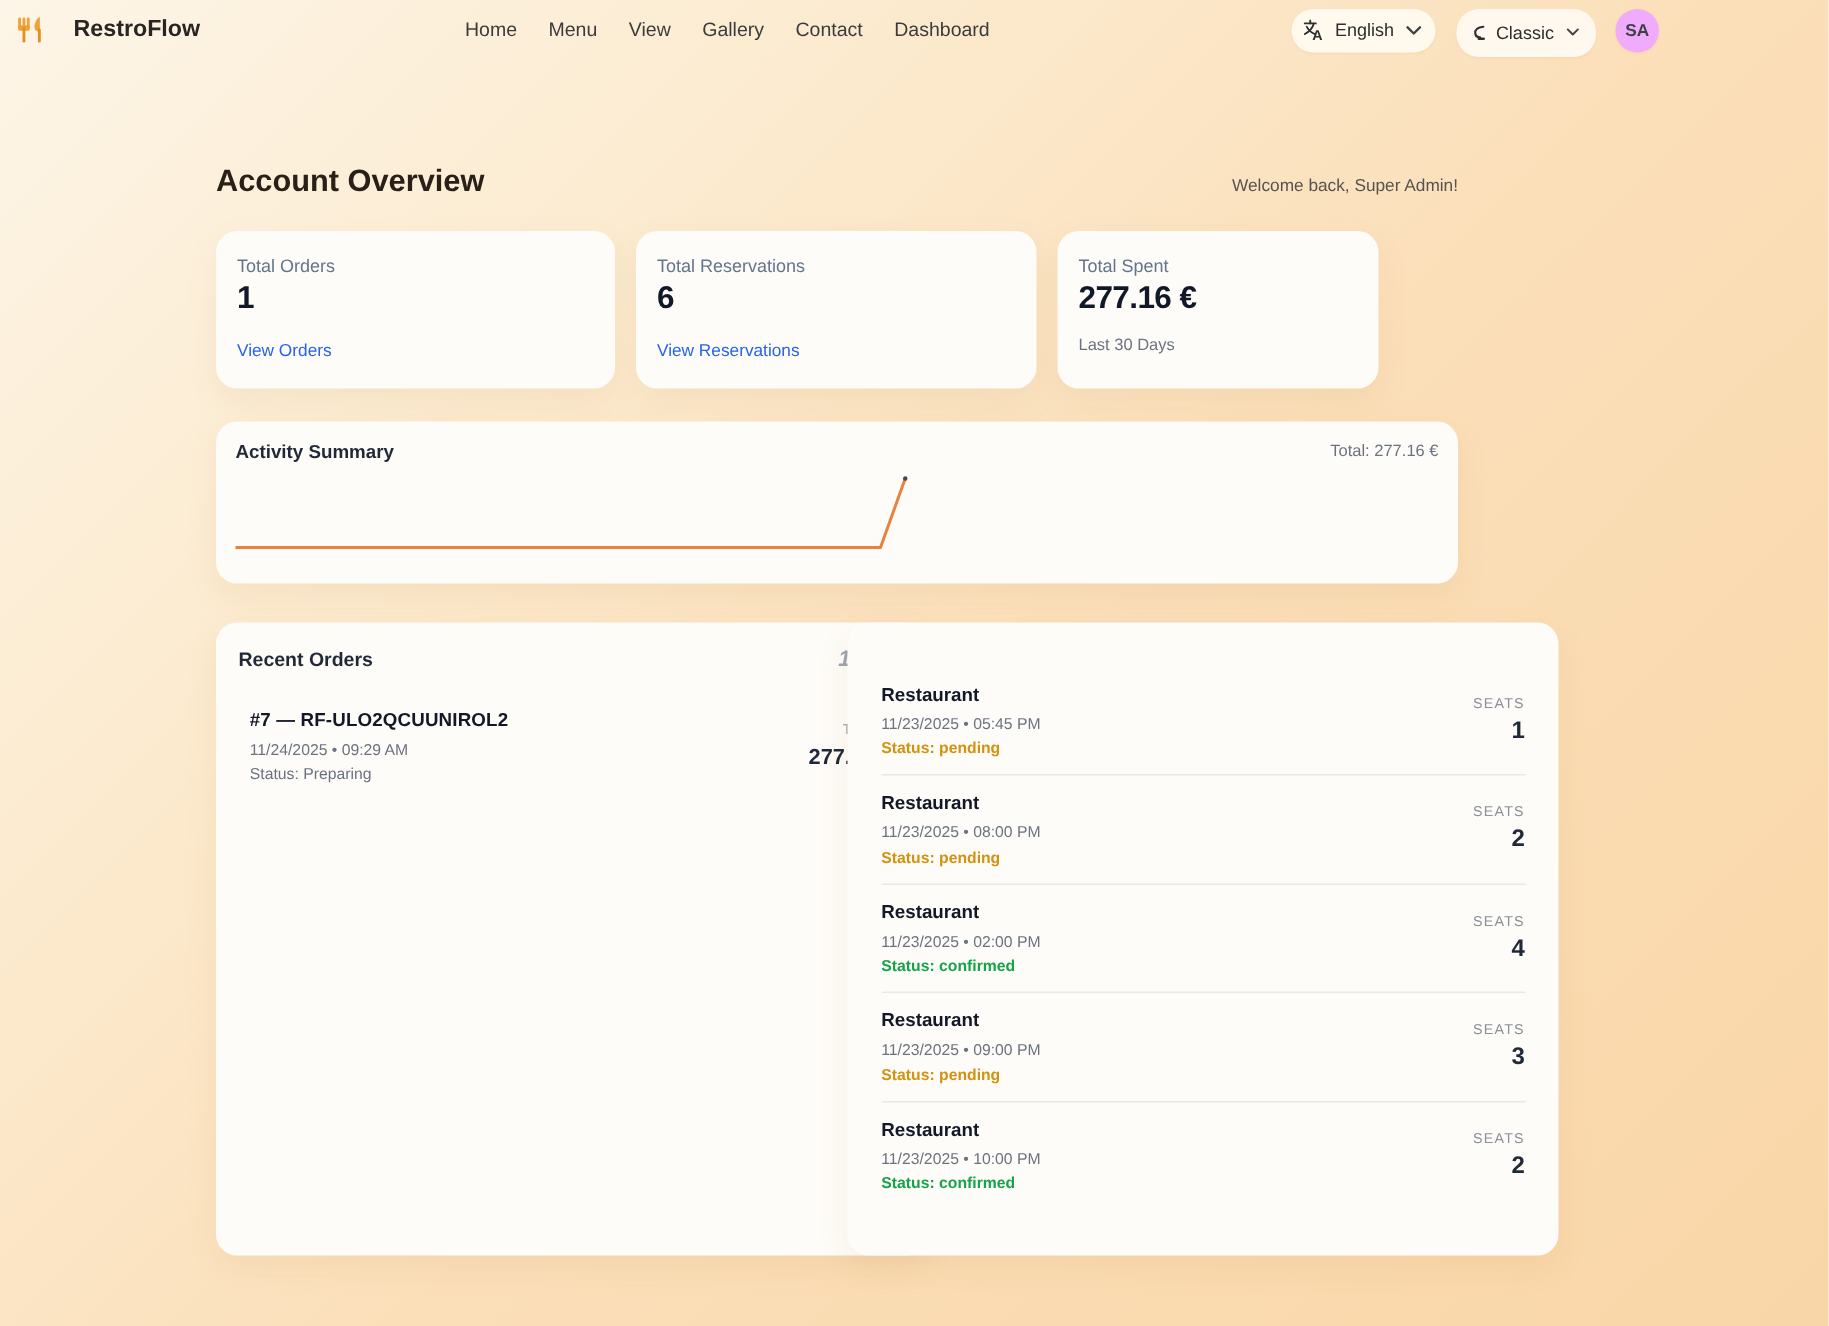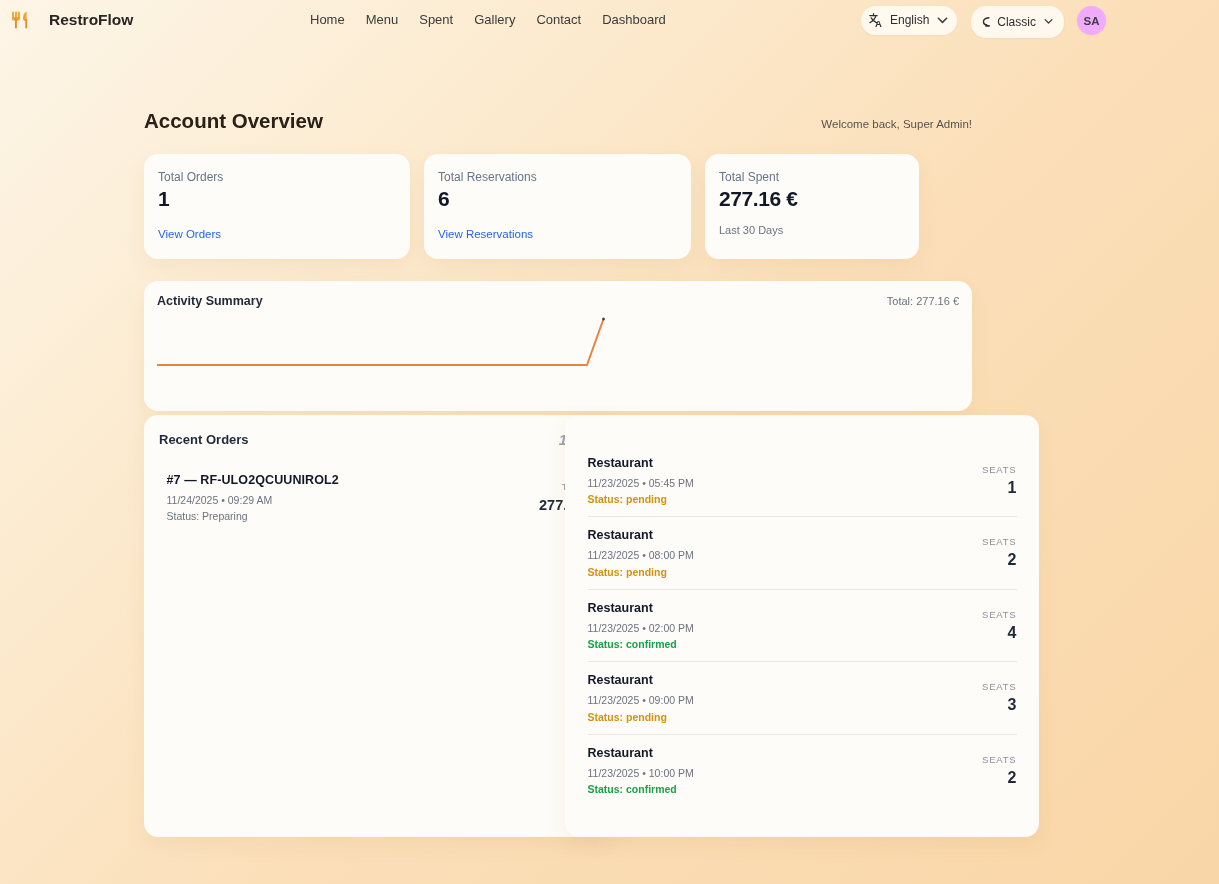--- a/index.html
+++ b/index.html
@@ -28,21 +28,21 @@
 
   .stat { top:154px; height:105px; padding:15.5px 14px; }
   .stat1 { left:144px; width:266px; }
   .stat2 { left:424px; width:267px; }
   .stat3 { left:705px; width:214px; }
   .stat-label { font-size:12px; line-height:14px; color:#64748b; }
   .stat-num { font-size:21px; line-height:23px; font-weight:700; color:#111827; margin-top:3.5px; }
   .stat-link { font-size:11.5px; line-height:13px; color:#2563eb; margin-top:18px; }
   .stat-sub { font-size:11px; line-height:13px; color:#6b7280; margin-top:14px; }
 
-  .activity { left:144px; top:281px; width:828px; height:130px; padding:13px 13px; }
+  .activity { left:144px; top:281px; width:828px; height:108px; padding:13px 13px; }
   .activity-title { font-size:12.5px; font-weight:700; color:#1f2937; }
   .activity-total { position:absolute; right:13px; top:13.5px; font-size:11px; color:#6b7280; }
 
   .col-card { top:415px; width:474px; height:422px; padding:15.5px 15px; }
   .orders { left:144px; }
   .resv { left:565px; }
   .card-h { display:flex; justify-content:space-between; align-items:center; }
   .card-title { font-size:13px; line-height:15px; font-weight:700; color:#1f2937; }
   .card-count { font-size:15px; color:#9ca3af; font-weight:700;font-style:italic; }
 
@@ -73,21 +73,21 @@
         <rect x="4.0" y="7" width="1.9" height="10.4" rx="0.95" fill="#e09126"></rect>
         <path d="M15.6 0.4 c-2.6 1 -3.6 4.6 -3.6 7 0 1.7 1.2 2.5 2.3 2.6 l1.3 0.05 z"></path>
         <rect x="14.3" y="8" width="1.9" height="9.4" rx="0.95" fill="#e09126"></rect>
       </g>
     </svg>
     <span class="logo-text">RestroFlow</span>
   </div>
   <div class="navlinks">
     <span>Home</span>
     <span>Menu</span>
-    <span>Spent</span>
+    <span>View</span>
     <span>Gallery</span>
     <span>Contact</span>
     <span>Dashboard</span>
   </div>
   <div class="pill" style="left:861px; width:96px; padding:0 8px;">
     <svg width="13" height="14" viewBox="0 0 13 14" style="margin-right:8px;">
       <g stroke="#2f2f33" fill="none" stroke-width="1.25" stroke-linecap="round">
         <path d="M0.8 2.6 h7.4"></path>
         <path d="M4.5 0.7 v1.9"></path>
         <path d="M6.8 2.8 c-0.7 2.8 -2.9 5.2 -5.9 6.9"></path>

